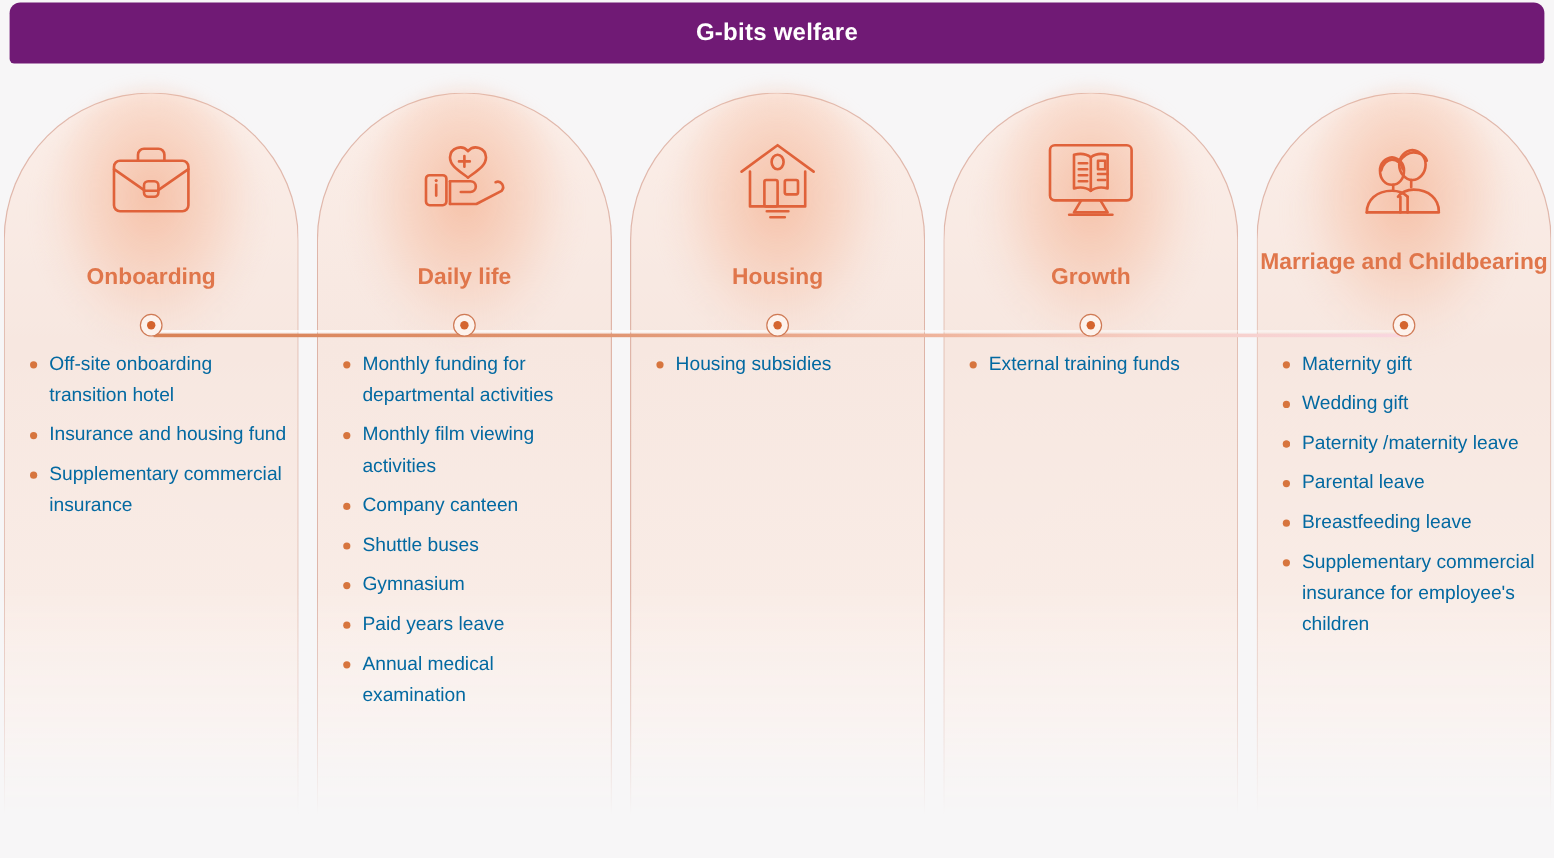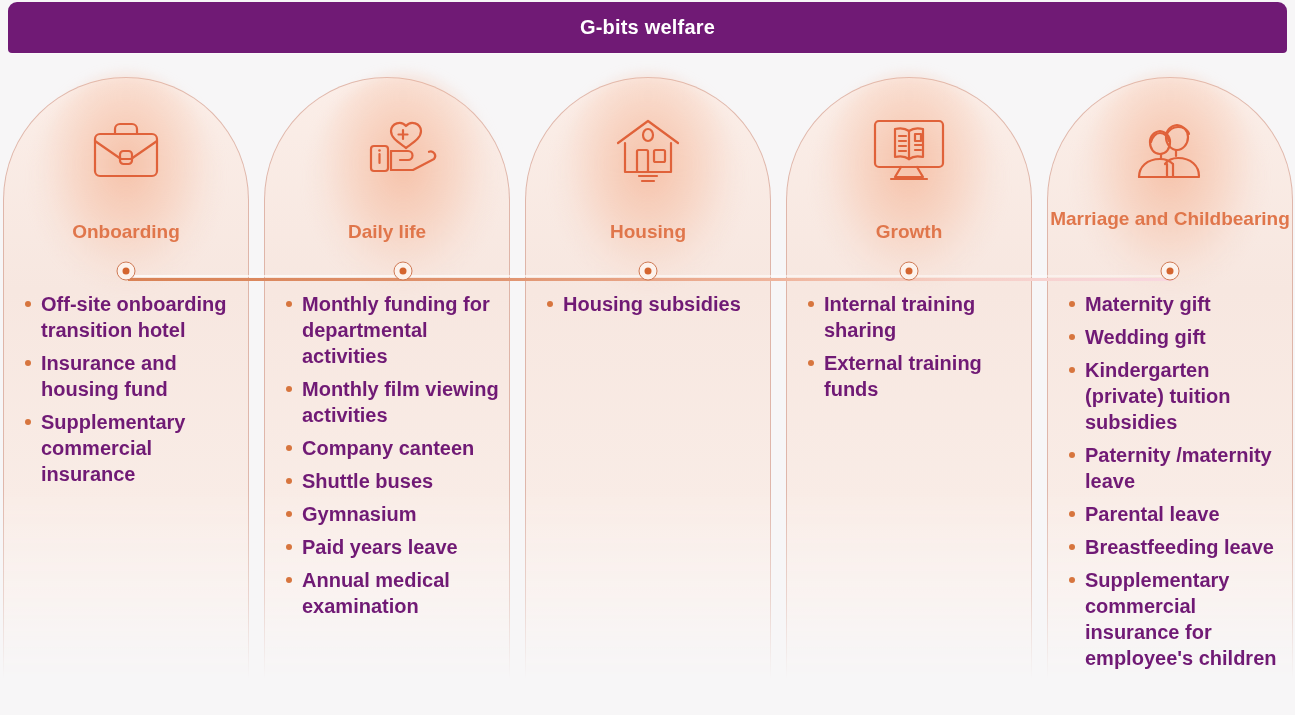--- a/index.html
+++ b/index.html
@@ -23,21 +23,21 @@
   .header-title{
     color:#ffffff;font-size:20px;font-weight:bold;letter-spacing:.2px;
   }
 
   
   .cols{position:absolute;left:0;top:55px;width:1044px;height:660px;}
   .col{
     position:absolute;top:0;width:246px;height:585px;
   }
   .col:nth-child(1){left:3px;}
-  .col:nth-child(2){left:264px;padding-left:32px;}
+  .col:nth-child(2){left:264px;}
   .col:nth-child(3){left:525px;}
   .col:nth-child(4){left:786px;}
   .col:nth-child(5){left:1047px;}
 
   
   .arch-wrap{
     position:absolute;left:0;top:22px;width:246px;height:608px;
     -webkit-mask-image:linear-gradient(to bottom,#000 0%,#000 68%,rgba(0,0,0,.55) 86%,rgba(0,0,0,0) 99%);
             mask-image:linear-gradient(to bottom,#000 0%,#000 68%,rgba(0,0,0,.55) 86%,rgba(0,0,0,0) 99%);
   }
@@ -99,22 +99,22 @@
   
   .list{
     position:absolute;left:0;top:236px;width:246px;
     padding:0 10px 0 16px;box-sizing:border-box;
     z-index:5;
   }
   .item{
     position:relative;
     padding-left:22px;
     margin-bottom:7px;
-    color:#701a75;
-    font-size:20px;line-height:26px;font-weight:bold;
+    color:#0369a1;
+    font-size:16px;line-height:26px;
   }
   .item .dot{
     position:absolute;left:6px;top:10px;
     width:6px;height:6px;border-radius:50%;
     background:#d7753e;
   }
 </style>
 </head>
 <body>
 
@@ -249,24 +249,20 @@
           <path d="M38 14c4-3 10-3 14-2v28c-4-1-10-1-14 2"></path>
           <path d="M44 17h6v7h-6zM44 28h8M44 33h6"></path>
           <path d="M28 19h7M28 24h7M28 29h7M28 34h7"></path>
           <path d="M30 50l-6 10h28l-6-10"></path>
           <path d="M20 62h36"></path>
         </svg>
       </div>
       <div class="col-title">Growth</div>
       <div class="node"></div>
       <div class="list">
-        <div class="item">
-          <span class="dot"></span>
-          <span>Internal training sharing</span>
-        </div>
         <div class="item">
           <span class="dot"></span>
           <span>External training funds</span>
         </div>
       </div>
     </div>
 
     <div class="col">
       <div class="arch-wrap">
         <div class="arch-fill"></div>
@@ -291,21 +287,20 @@
         <div class="item">
           <span class="dot"></span>
           <span>Maternity gift</span>
         </div>
         <div class="item">
           <span class="dot"></span>
           <span>Wedding gift</span>
         </div>
         <div class="item">
           <span class="dot"></span>
-          <span>Kindergarten (private) tuition subsidies</span>
         </div>
         <div class="item">
           <span class="dot"></span>
           <span>Paternity /maternity leave</span>
         </div>
         <div class="item">
           <span class="dot"></span>
           <span>Parental leave</span>
         </div>
         <div class="item">

